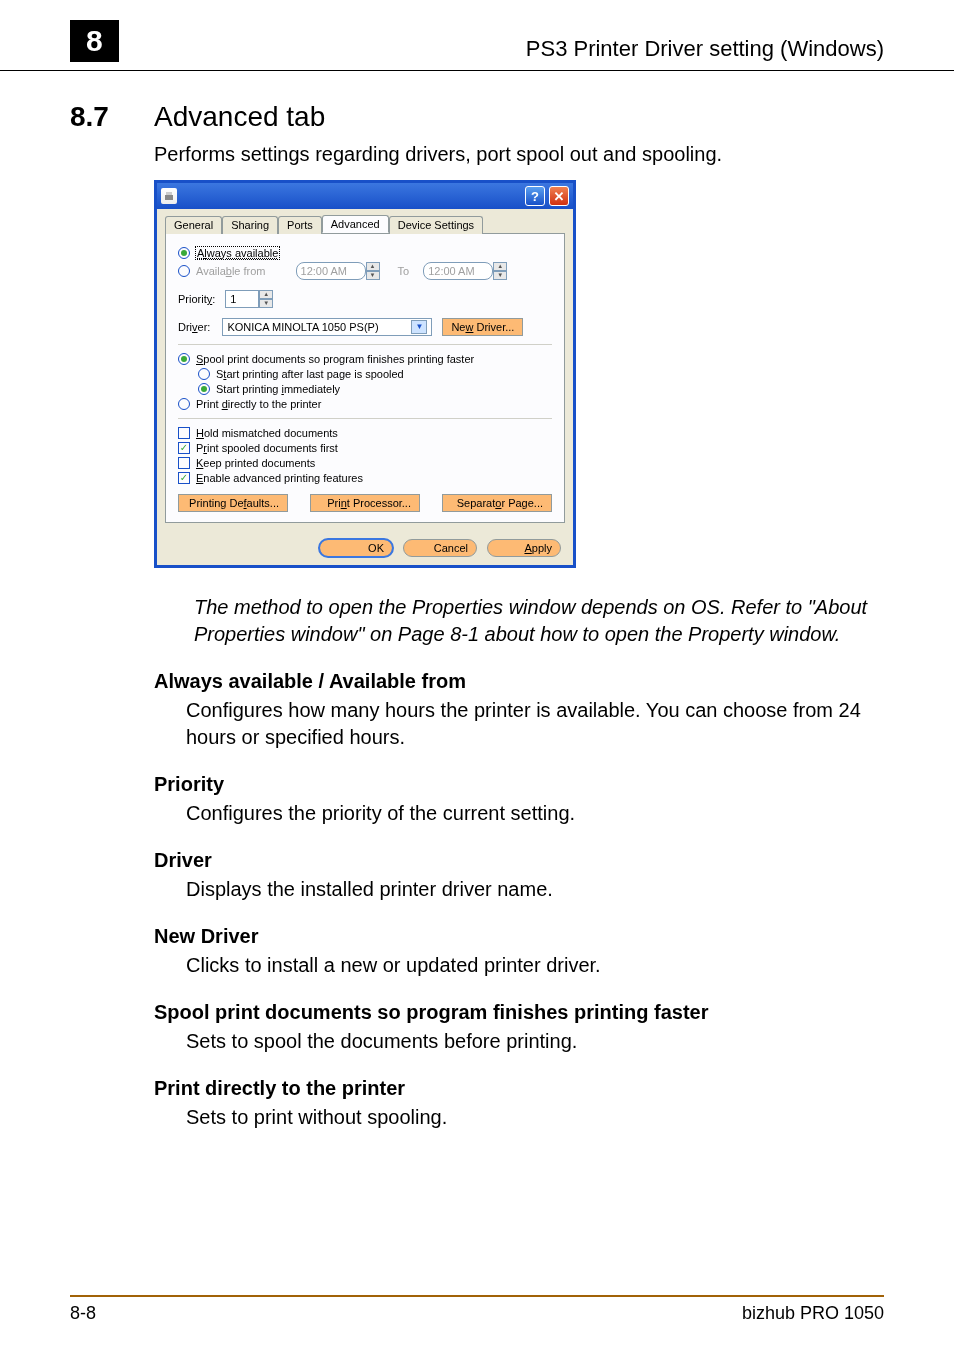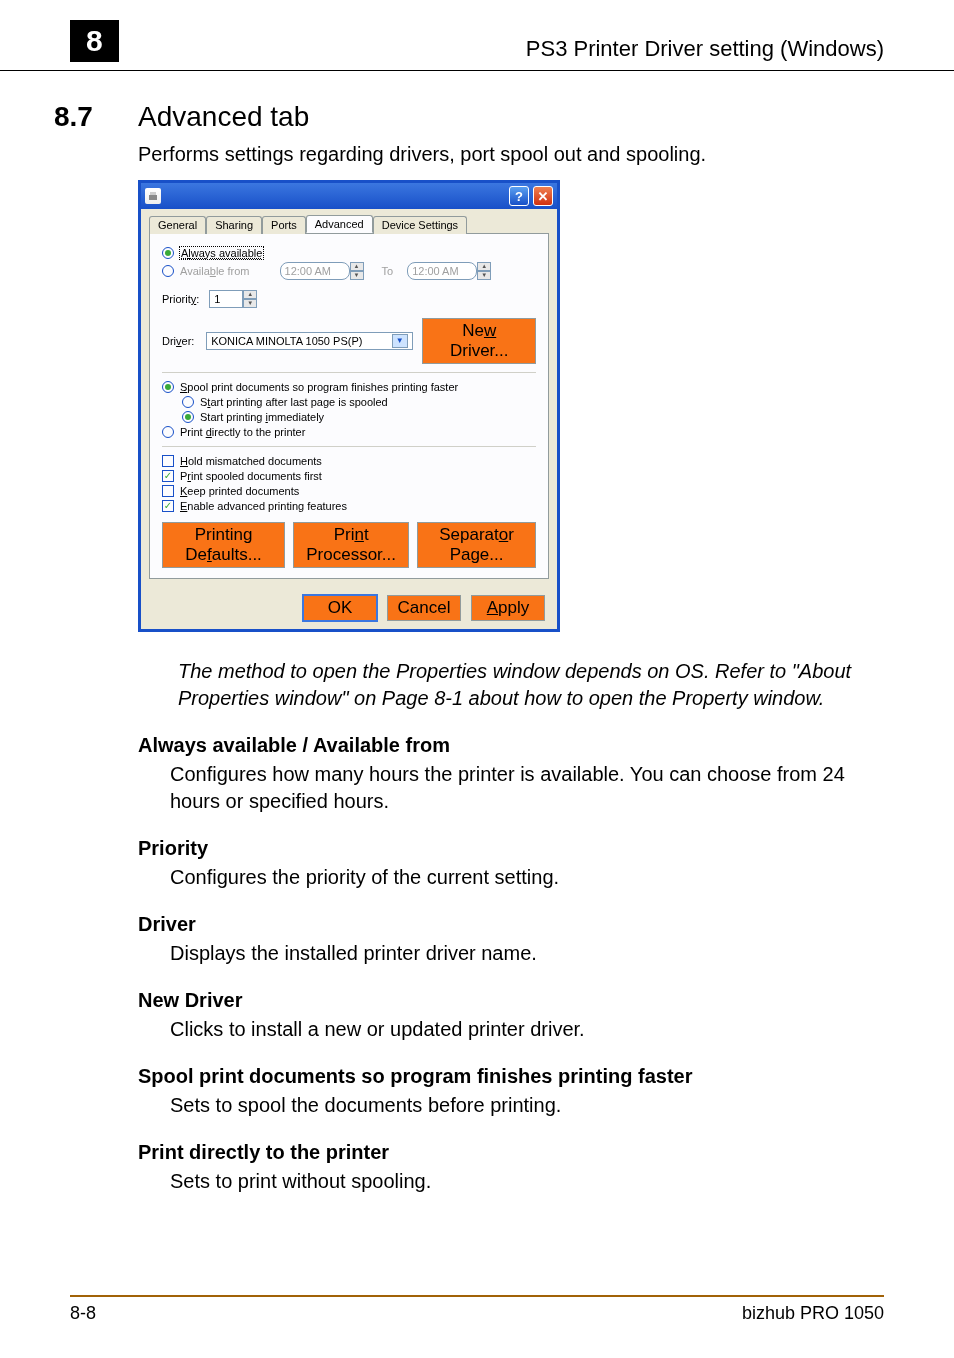--- a/index.html
+++ b/index.html
@@ -24,21 +24,21 @@
     font-size: 30px;
     padding: 4px 16px;
     margin-right: auto;
   }
   .header-title {
     font-size: 22px;
     color: #000;
     margin-left: auto;
   }
   .content {
-    padding: 30px 70px 0 54px;
+    padding: 30px 70px 0 70px;
   }
   .section-row {
     display: flex;
     align-items: baseline;
     margin-bottom: 10px;
   }
   .section-num {
     font-size: 28px;
     font-weight: bold;
     width: 84px;
@@ -127,26 +127,26 @@
   .disabled { color:#a0a0a0; }
   .sel-dash { text-decoration: underline dotted; outline: 1px dotted #000; padding:0 1px; }
   .ul { text-decoration: underline; }
   .field {
     border:1px solid #7f9db9; background:#fff; padding:1px 4px; height:18px; display:flex; align-items:center;
   }
   .field.gray { background:#fff; color:#a0a0a0;border-radius:8px; }
   .spin { width:14px; display:flex; flex-direction:column; }
   .spin div { height:9px; border:1px solid #7f9db9; background:#e8e8e8; font-size:6px; text-align:center; line-height:7px; color:#555; }
   .dlg-btn {
-    border:1px solid #919b9c; background:#f97316; padding:2px 8px; font-size:17px; min-width:68px; text-align:center;
+    border:1px solid #919b9c; background:#fdba74; padding:2px 8px; font-size:11px; min-width:68px; text-align:right;
   }
   .hr { border-top:1px solid #d0d0c8; margin:8px 0; }
   .btnrow { display:flex; justify-content:space-between; gap:8px; margin-top:10px; }
   .footerbtns { display:flex; justify-content:flex-end; gap:10px; padding:8px 12px; }
-  .footerbtns .dlg-btn { min-width:74px; }
+  .footerbtns .dlg-btn { min-width:74px;border-radius:9px; }
   .footerbtns .dlg-btn.primary { outline:2px solid #3b77e0; outline-offset:-1px; }
   
   .details-block {
     margin-top: 26px;
     margin-left: 84px;
   }
   .details-row { display:flex; align-items:center; }
   .magnify {
     width:28px; height:28px; margin-right:12px;
   }

